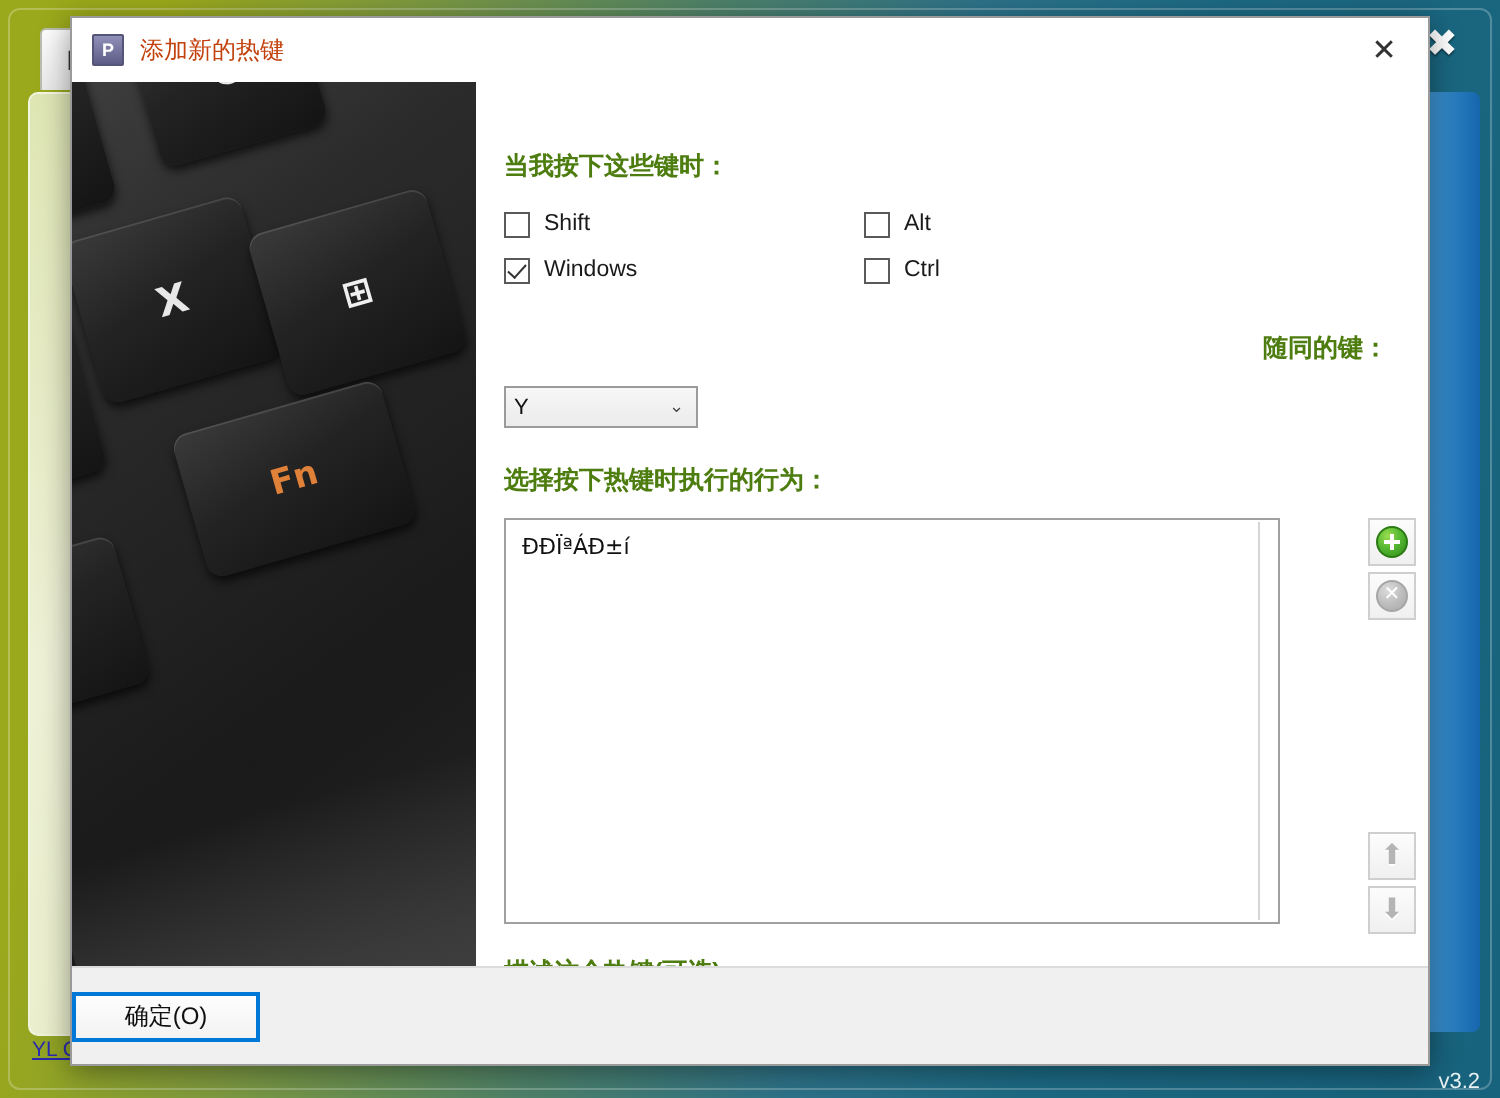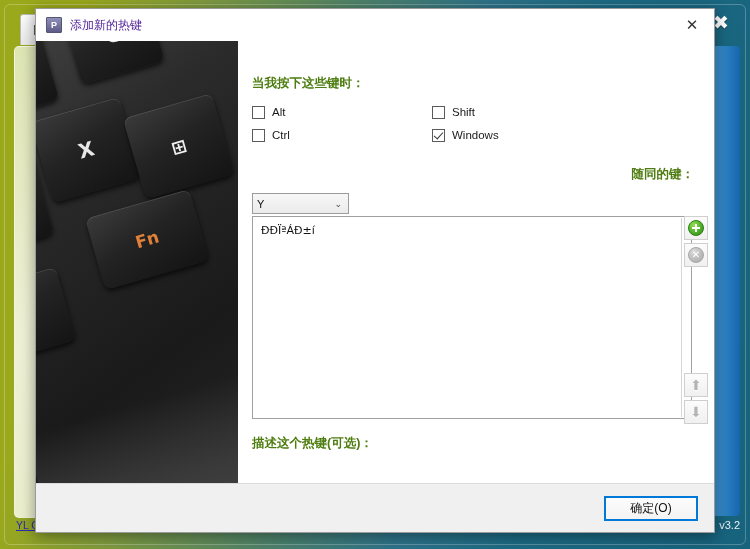--- a/index.html
+++ b/index.html
@@ -88,21 +88,21 @@
   }
   .bg-footer-link {
     position: absolute;
     left: 16px; bottom: 18px;
     font-size: 10.5px;
     color: #2a2ab0;
     text-decoration: underline;
   }
   .bg-version {
     position: absolute;
-    right: 10px; bottom: 18px;
+    right: 10px; bottom: 2px;
     font-size: 11px;
     color: #e9f2f5;
   }
   .bg-green-mark {
     position: absolute;
     right: 60px; top: 322px;
     font-size: 12px;
     color: #1f9e5a;
     font-weight: 700;
   }
@@ -138,21 +138,21 @@
     border-radius: 1px;
     display: flex;
     align-items: center;
     justify-content: center;
     color: #fff;
     font-size: 9px;
     font-weight: 700;
   }
   .dlg-title {
     font-size: 12px;
-    color: #4c1d95;
+    color: #c2410c;
   }
   .dlg-close {
     position: absolute;
     right: 0; top: 0;
     width: 44px; height: 31px;
     display: flex;
     align-items: center;
     justify-content: center;
     font-size: 15px;
     color: #333;
@@ -272,21 +272,21 @@
     font-size: 9px;
     color: #4a4a4a;
     font-family: "DejaVu Sans", sans-serif;
   }
 
   .listzone {
     position: relative;
     margin-top: 2px;
   }
   .listbox {
-    width: 440px; height: 203px;
+    width: 388px; height: 203px;
     border: 1px solid #a0a0a0;
     background: #ffffff;
     box-sizing: border-box;
     padding: 6px 6px 0 6px;
     font-size: 11px;
     color: #111;
     position: relative;
     overflow: hidden;
   }
   .listbox .row { padding: 1px 2px; font-family: "DejaVu Sans", sans-serif; }
@@ -355,21 +355,21 @@
   }
 
   .desc-label { margin-top: 16px; }
 
   .dlg-footer {
     flex: 0 0 48px;
     background: #f0f0f0;
     border-top: 1px solid #dcdcdc;
     display: flex;
     align-items: center;
-    justify-content: flex-end;
+    justify-content: flex-start;
     padding-right: 16px;
     gap: 10px;
   }
   .btn {
     min-width: 94px;
     height: 25px;
     font-size: 12px;
     color: #101010;
     background: linear-gradient(#fbfbfb, #f1f1f1);
     border: 1px solid #adadad;
@@ -430,45 +430,46 @@
       </div>
 
       <div class="content">
 
         <div class="section-label">当我按下这些键时：</div>
 
         <div class="checkrow">
           <div class="checkcol">
             <div class="checkitem">
               <span class="cbox"></span>
-              <span class="clabel">Alt</span>
+              <span class="clabel">Shift</span>
             </div>
             <div class="checkitem">
-              <span class="cbox"></span>
-              <span class="clabel">Ctrl</span>
+              <span class="cbox checked"></span>
+              <span class="clabel">Windows</span>
             </div>
           </div>
           <div class="checkcol">
             <div class="checkitem">
               <span class="cbox"></span>
-              <span class="clabel">Shift</span>
+              <span class="clabel">Alt</span>
             </div>
             <div class="checkitem">
-              <span class="cbox checked"></span>
-              <span class="clabel">Windows</span>
+              <span class="cbox"></span>
+              <span class="clabel">Ctrl</span>
             </div>
           </div>
         </div>
 
         <div class="section-label" style="margin-top:18px;text-align:right;">随同的键：</div>
         <div class="combo">
           <span>Y</span>
           <span class="chev">⌄</span>
         </div>
 
+        <div class="section-label" style="margin-top:18px;">选择按下热键时执行的行为：</div>
 
         <div class="listzone">
           <div class="listbox">
             <div class="row">ÐÐÏªÁÐ±í</div>
             <div class="vline"></div>
           </div>
 
           <div class="sidebtns">
             <div class="sidebtn">
               <span class="ico-add"></span>

